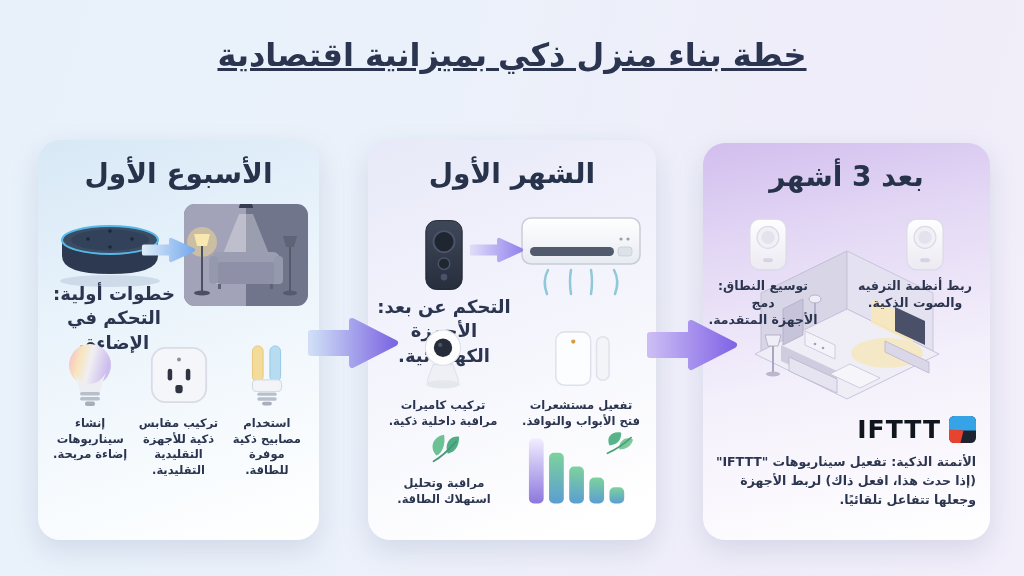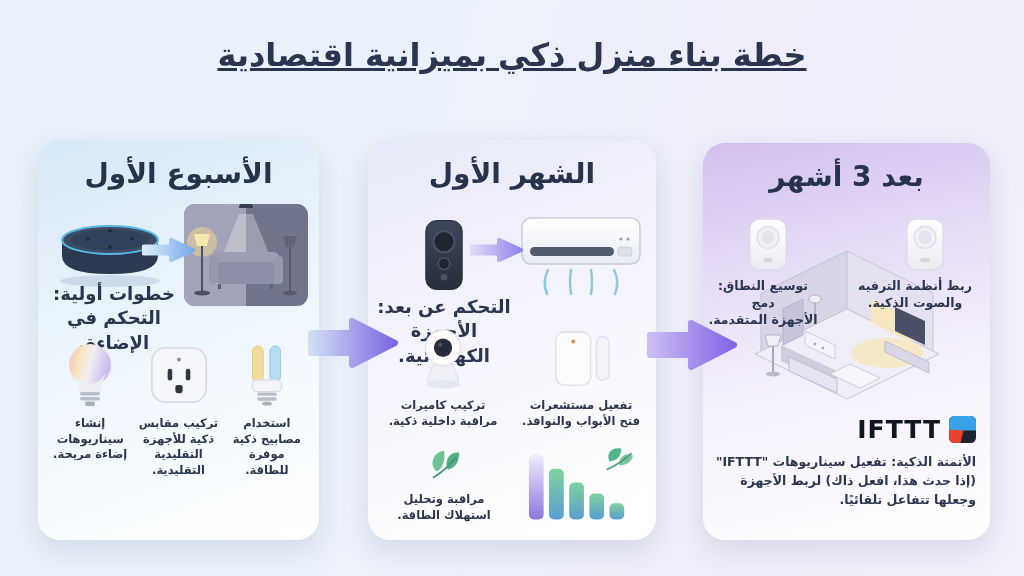--- a/index.html
+++ b/index.html
@@ -215,21 +215,21 @@
             <circle cx="34" cy="28" r="25" fill="#fdfdfe" stroke="#dfe2ea" stroke-width="1.6"></circle>
             <circle cx="34" cy="28" r="13" fill="#262c3a"></circle>
             <circle cx="30" cy="24" r="3" fill="#4a5468"></circle>
           </svg>
         </div>
         <p class="cap cap-sm">تركيب كاميرات
 مراقبة داخلية ذكية.</p>
       </div>
     </div>
 
-    <div class="item-row" style="top:306px;gap:8px">
+    <div class="item-row" style="top:290px;gap:8px">
       <div class="item">
         <svg width="110" height="80" viewBox="0 0 112 80">
           <defs>
             <linearGradient id="barGradP" x1="0" y1="0" x2="0" y2="1">
               <stop offset="0" stop-color="#f1edff"></stop>
                 <stop offset="1" stop-color="#8d77dd"></stop>
               </linearGradient>
             <linearGradient id="barGradG" x1="0" y1="0" x2="0" y2="1">
               <stop offset="0" stop-color="#7ed29c"></stop>
                 <stop offset="1" stop-color="#5a9ed2"></stop>

